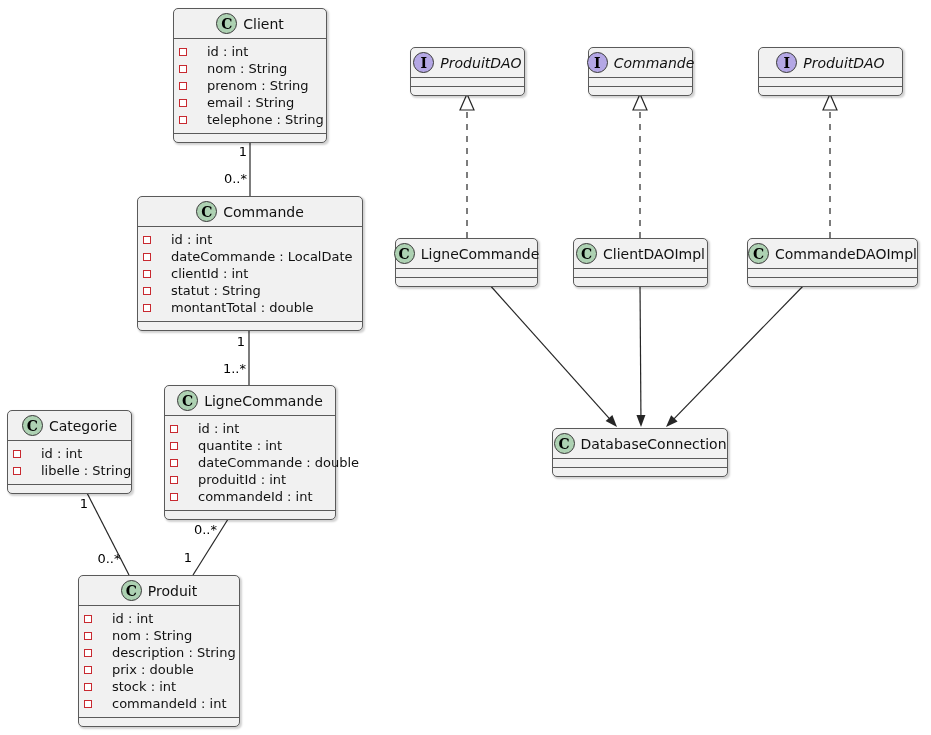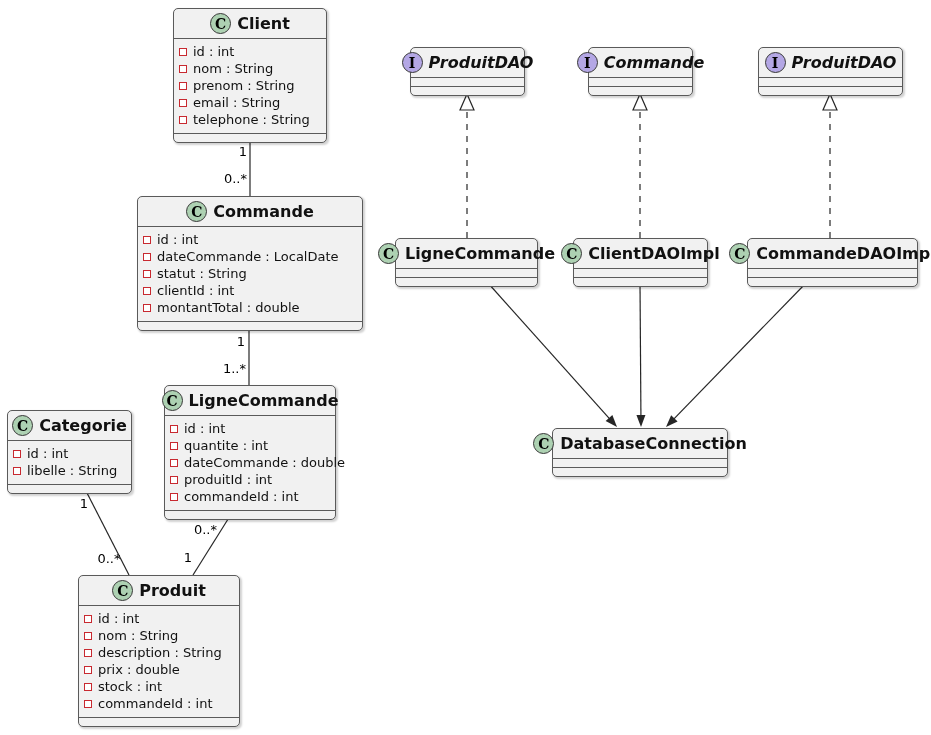--- a/index.html
+++ b/index.html
@@ -21,25 +21,25 @@
     gap:6px; height:29px; padding:0 7px; white-space:nowrap;
   }
   .uml-circle {
     width:21px; height:21px; border-radius:50%;
     border:1px solid #383838;
     display:flex; align-items:center; justify-content:center;
     font-family:"DejaVu Serif","Liberation Serif",serif;
     font-weight:bold; font-size:14px; line-height:1; color:#000;
     flex:0 0 auto; box-sizing:border-box;
   }
-  .uml-name { font-size:16px;font-weight:bold; }
+  .uml-name { font-size:14px; }
   .iface .uml-name { font-style:italic; }
   .uml-attrs { border-top:1px solid #5a5a5a; padding:4px 8px 5px 5px; }
   .uml-attr {
-    display:flex; align-items:center; gap:6px;
+    display:flex; align-items:center; gap:20px;
     font-size:13px; line-height:17px; white-space:nowrap;
   }
   .field-icon {
     width:6px; height:6px; flex:0 0 auto;
     border:1px solid #C82930; background:#ffffff; box-sizing:content-box;
   }
   .uml-empty { border-top:1px solid #5a5a5a; height:8px; }
   .edge-label { font-size:13px; fill:#000; font-family:"DejaVu Sans","Liberation Sans",sans-serif; }
 </style>
 </head>
@@ -130,25 +130,25 @@
         <div class="uml-attr">
           <div class="field-icon"></div>
           <div>id : int</div>
         </div>
         <div class="uml-attr">
           <div class="field-icon"></div>
           <div>dateCommande : LocalDate</div>
         </div>
         <div class="uml-attr">
           <div class="field-icon"></div>
+          <div>clientId : int</div>
+        </div>
+        <div class="uml-attr">
+          <div class="field-icon"></div>
           <div>statut : String</div>
-        </div>
-        <div class="uml-attr">
-          <div class="field-icon"></div>
-          <div>clientId : int</div>
         </div>
         <div class="uml-attr">
           <div class="field-icon"></div>
           <div>montantTotal : double</div>
         </div>
       </div>
       <div class="uml-empty"></div>
     </div>
     <div class="uml-class" style="left: 164px; top: 385px; width: 172px;">
       <div class="uml-header">

